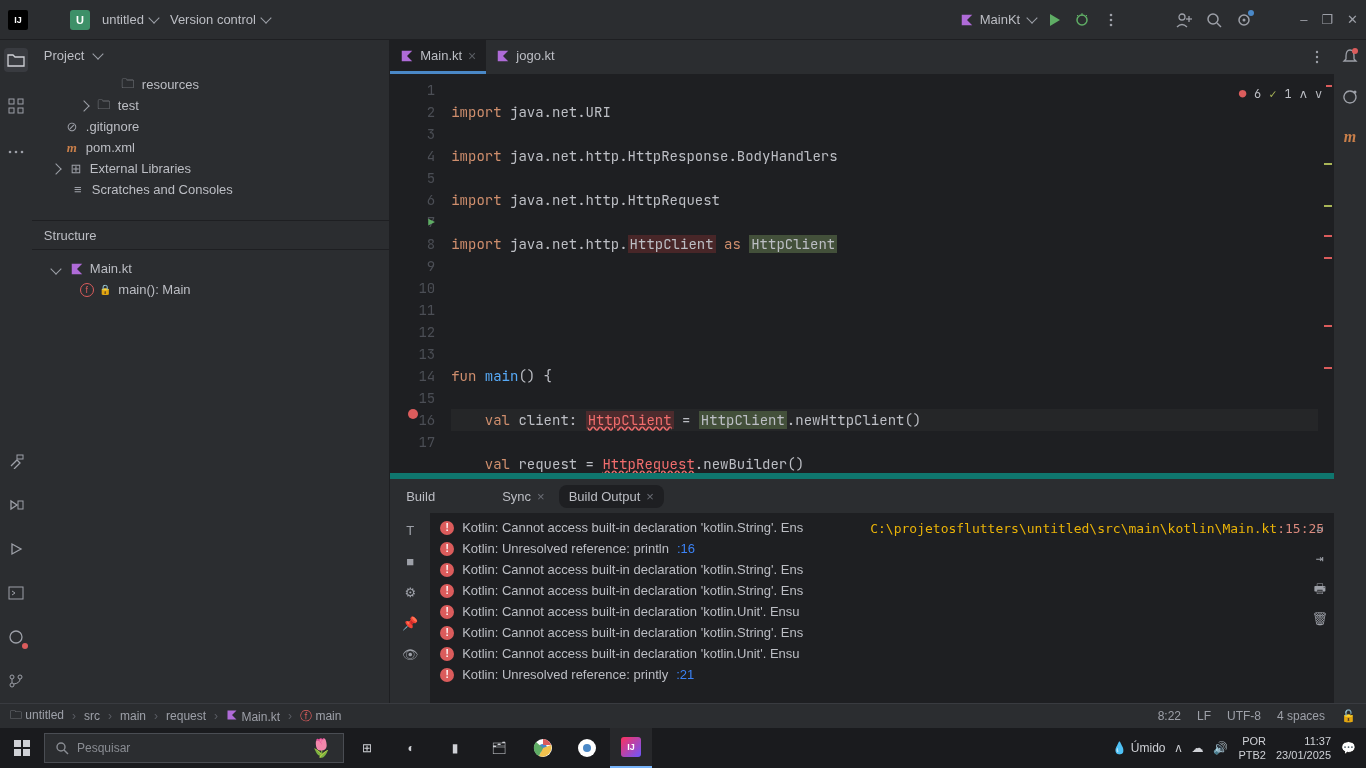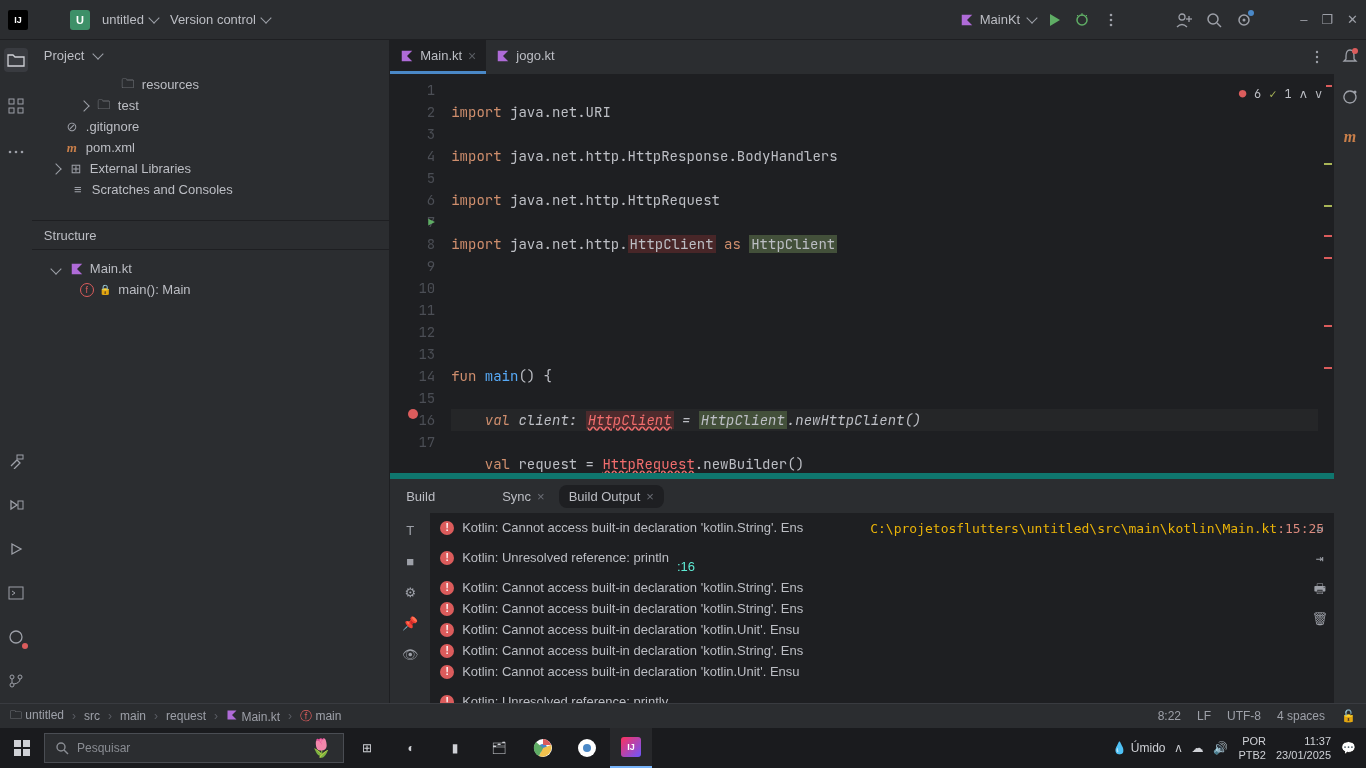--- a/index.html
+++ b/index.html
@@ -52,21 +52,21 @@
 .ed-tab.active { background: #1e1f22; border-bottom-color: #4a88c7; }
 .ed-tab .close { color: #5a5d63; font-size: 14px; }
 .ed-tab-actions { margin-left: auto; padding: 0 10px; display:flex; gap:4px;}
 .kt-badge { width:14px; height:14px; color:#af6bd8;}
 
 .editor-body { flex: 1; display: flex; position: relative; overflow: hidden; font-family: "JetBrains Mono", Consolas, monospace; font-size: 14px; line-height: 22px;}
 .gutter { width: 55px; text-align: right; color: #4b4e55; padding: 4px 10px 0 0; user-select: none; background:#1e1f22; position:relative;}
 .gutter .run-mark{ position:absolute; left:38px; color:#5fad65; font-size:11px;}
 .gutter .bp{ position:absolute; left:18px; width:10px; height:10px; border-radius:50%; background:#db5c5c;}
 .code { flex: 1; padding: 4px 16px 0 6px; white-space: pre; position:relative; }
-.code-line.active-line { background: rgba(255,255,255,0.03); font-style: italic;}
+.code-line.active-line { background: rgba(255,255,255,0.03);}
 .tok-kw { color: #cf8e6d; }
 .tok-fn { color: #57aaf7; }
 .tok-err { color: #f16d6d; text-decoration: underline wavy #f16d6d;}
 .tok-alias { background: rgba(200,60,60,0.25); padding:0 2px;}
 .tok-hcbg { background:#43503a; padding:0 2px;}
 .inspections { position:absolute; top:6px; right:8px; display:flex; align-items:center; gap:8px; font-size:12px; background:#1e1f22; padding:2px 4px;}
 .insp-err{ color:#db5c5c;}
 .insp-warn{ color:#a9b557;}
 
 
@@ -80,21 +80,21 @@
 .build-panel { position:relative; height: 230px; background: #2b2d30; border-top: 6px solid #0f766e; display: flex; flex-direction: column;}
 .build-tabs { display: flex; align-items: center; height: 34px; gap: 4px; padding-left: 48px;}
 .btab{ padding: 4px 10px; cursor:pointer; font-size:13px; display:flex; align-items:center; gap:6px;}
 .btab.sel{ background:#1e1f22;border-radius:8px;}
 .btab .x{ color:#6b6e76;}
 .build-body{ flex:1; display:flex; overflow:hidden;}
 .build-left-icons{ width:40px; background:#2b2d30; display:flex; flex-direction:column; align-items:center; gap:16px; padding-top:10px; color:#9da0a8;}
 .build-messages{ width:430px; background:#1e1f22; overflow:hidden; font-size:13px; padding:4px 0;}
 .bm-row{ display:flex; align-items:center; gap:8px; padding:3px 10px; cursor:pointer;}
 .bm-row .err-dot{ width:14px; height:14px; border-radius:50%; background:#db5c5c; color:#fff; font-size:10px; font-weight:bold; display:flex; align-items:center; justify-content:center; flex-shrink:0;}
-.bm-row .loc{ color:#5eead4;margin-top:18px;}
+.bm-row .loc{ color:#3b82f6;}
 .build-detail{ flex:1; background:#1e1f22; padding:6px 10px; font-family:Consolas,monospace; font-size:13px; line-height:20px; position:relative;}
 .build-detail a{ color:#eab308; }
 .build-detail .kerr{ color:#db8a7e;}
 .detail-tools{ position:absolute; right:6px; top:6px; display:flex; flex-direction:column; gap:10px; color:#9da0a8;}
 
 
 .ide-status { height: 25px; background: #2b2d30; border-top: 1px solid #393b40; display: flex; align-items: center; padding: 0 10px; gap: 10px; font-size: 12px; color:#9da0a8;}
 .breadcrumb{ display:flex; align-items:center; gap:6px;}
 .breadcrumb .sep:after{ content:"›"; color:#5a5d63; margin:0 2px;}
 .ide-status .right-grp{ margin-left:auto; display:flex; gap:16px; align-items:center;}

